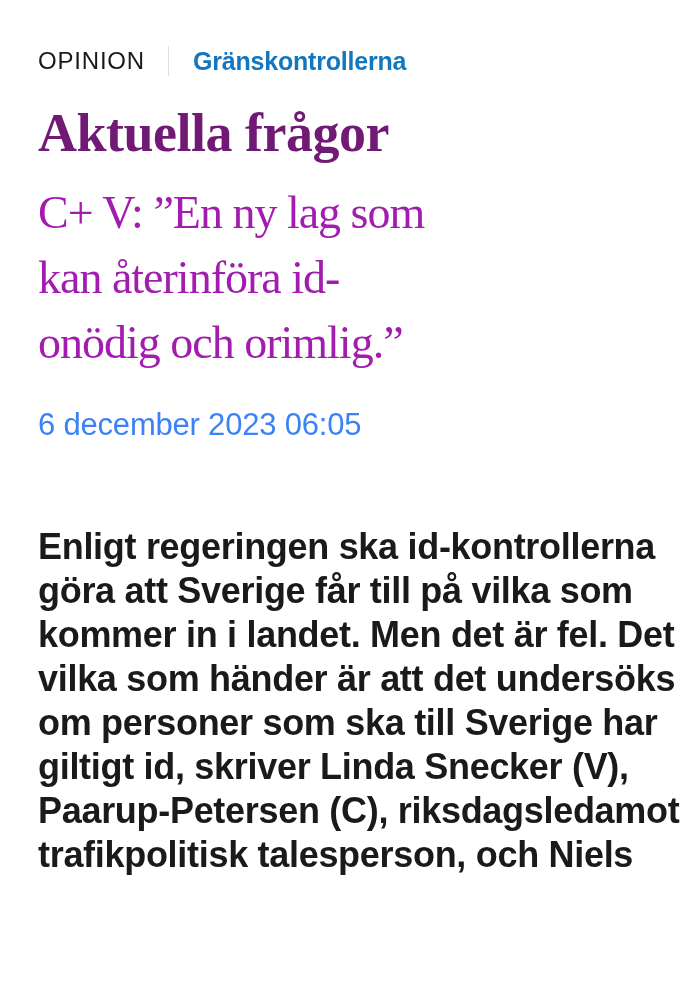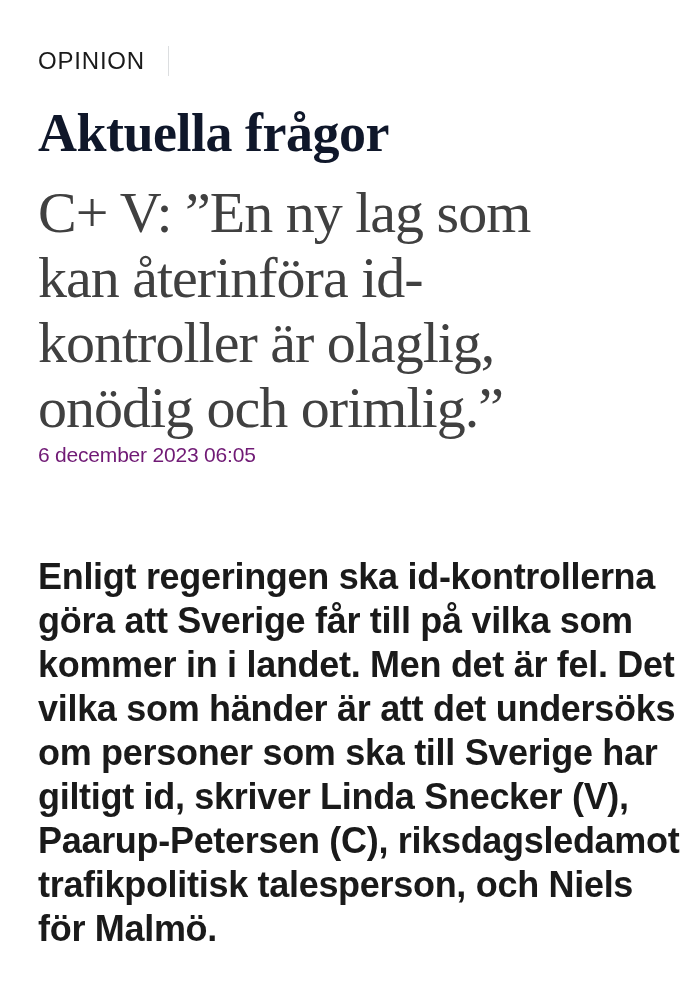--- a/index.html
+++ b/index.html
@@ -45,44 +45,45 @@
   }
 
   
   .vignette {
     margin-top: 27px;
     font-family: "Liberation Serif", serif;
     font-weight: 700;
     font-size: 54px;
     line-height: 59px;
     letter-spacing: -0.5px;
-    color: #0f172a;
+    color: #701a75;
     cursor: pointer;
   }
 
   
   .title {
     margin-top: 17px;
     font-family: "Liberation Serif", serif;
     font-weight: 400;
-    color: #404040;
-    font-size: 58px;
+    color: #a21caf;
+    font-size: 46px;
   }
   .title-line {
     display: block;
     line-height: 65px;
     letter-spacing: -1px;
     white-space: nowrap;
   }
 
   
   .pubdate {
-    font-size: 21px;
+    margin-top: 35px;
+    font-size: 31px;
     line-height: 30px;
-    color: #701a75;
+    color: #3b82f6;
     letter-spacing: -0.2px;
   }
 
   
   .lead {
     margin-top: 85px;
     font-weight: 700;
     font-size: 36px;
     color: #1a1a1a;
   }
@@ -94,38 +95,37 @@
   }
 </style>
 </head>
 <body>
 
 <div class="page">
 
   <header class="kicker">
     <a class="kicker-section">OPINION</a>
     <span class="kicker-divider"></span>
+    <a class="kicker-topic">Gränskontrollerna</a>
   </header>
 
   <h2 class="vignette">Aktuella frågor</h2>
 
   <h1 class="title">
     <span class="title-line">C+ V: ”En ny lag som</span>
     <span class="title-line">kan återinföra id-</span>
-    <span class="title-line">kontroller är olaglig,</span>
     <span class="title-line">onödig och orimlig.”</span>
   </h1>
 
   <div class="pubdate">6 december 2023 06:05</div>
 
   <p class="lead">
     <span class="lead-line">Enligt regeringen ska id-kontrollerna</span>
     <span class="lead-line">göra att Sverige får till på vilka som</span>
     <span class="lead-line">kommer in i landet. Men det är fel. Det</span>
     <span class="lead-line">vilka som händer är att det undersöks</span>
     <span class="lead-line">om personer som ska till Sverige har</span>
     <span class="lead-line">giltigt id, skriver Linda Snecker (V),</span>
     <span class="lead-line">Paarup-Petersen (C), riksdagsledamot</span>
     <span class="lead-line">trafikpolitisk talesperson, och Niels</span>
-    <span class="lead-line">för Malmö.</span>
   </p>
 
 </div>
 
 </body></html>

